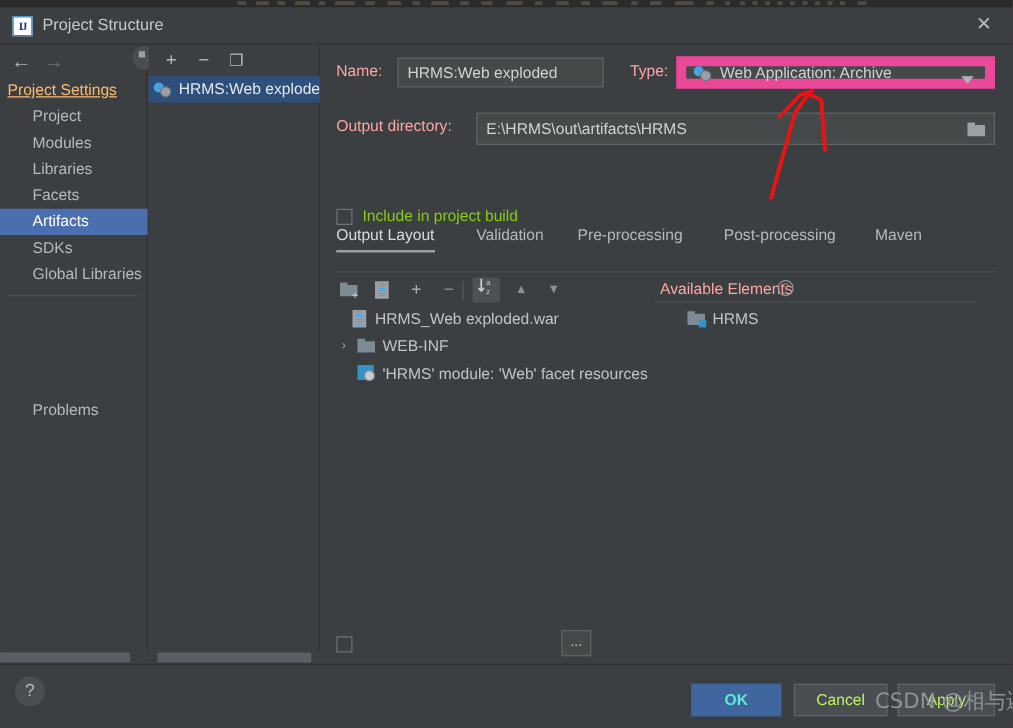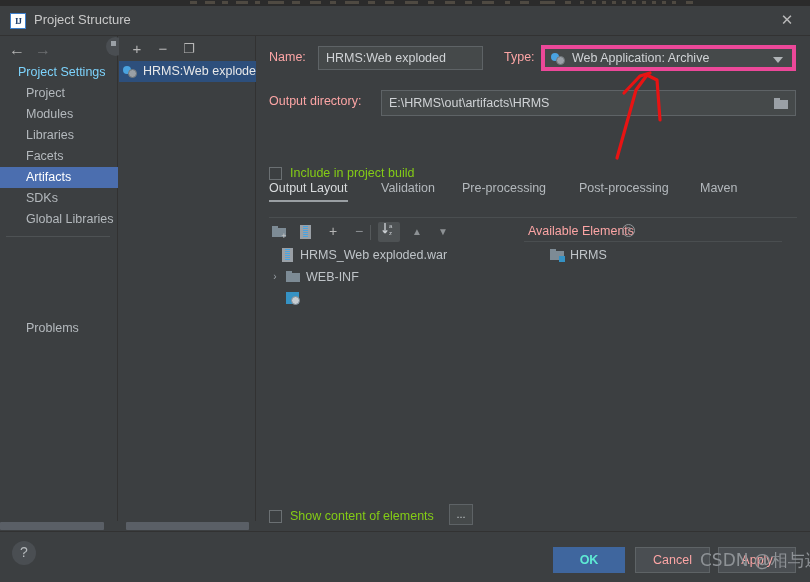--- a/index.html
+++ b/index.html
@@ -71,21 +71,21 @@
   .nav-arrows .back { left: 6px; color: #b4b4b4; cursor: pointer; }
   .nav-arrows .fwd  { left: 32px; color: #6c6f71; }
 
   .nav-list { position: absolute; left: 0; top: 26px; width: 118px; }
   .nav-item {
     height: 21px; line-height: 21px;
     font-size: 12.5px; color: #b4b9bd;
     white-space: nowrap; overflow: hidden;
     cursor: pointer;
   }
-  .nav-item.group { padding-left: 18px; color: #7dd3fc; cursor: default; }
+  .nav-item.group { padding-left: 6px; color: #fdba74; cursor: default; text-decoration: underline; }
   .nav-item.child { padding-left: 26px; }
   .nav-item.selected { background: #4b6eaf; color: #ffffff; }
 
   .nav-sep {
     position: absolute; left: 6px; top: 200px; width: 104px;
     height: 1px; background: #4e5254;
   }
   .problems-row {
     position: absolute; left: 0; top: 282px; width: 118px; height: 21px;
   }
@@ -189,21 +189,21 @@
     background: #45494a; border: 1px solid #5e6366;
     color: #d0d3d6; font-size: 12.5px;
     padding: 0 7px; height: 24px; line-height: 23px;
     white-space: nowrap; overflow: hidden;
   }
   .name-input { position: absolute; left: 62px; top: 10px; width: 165px; }
 
   .type-label { position: absolute; left: 248px; top: 14px; }
   .type-combo {
     position: absolute; left: 285px; top: 9px; width: 255px; height: 26px;
-    background: #45494a; border: 4px solid #ec4899;
+    background: #45494a; border: 8px solid #ec4899;
     display: flex; align-items: center;
     cursor: pointer;
   }
   .type-combo .ic { margin-left: 6px; }
   .type-combo .txt {
     margin-left: 6px; color: #d0d3d6; font-size: 12.5px;
     white-space: nowrap; overflow: hidden;
   }
   .type-combo .caret {
     position: absolute; right: 9px; top: 8px;
@@ -312,21 +312,21 @@
   .help-btn {
     position: absolute; left: 12px; top: 9px;
     width: 24px; height: 24px; border-radius: 50%;
     background: #4a4e52; color: #b6babd;
     font-size: 14px; text-align: center; line-height: 23px;
     cursor: pointer;
   }
   .dlg-btn {
     position: absolute; top: 15px; height: 26px;
     border: 1px solid #5e6366; background: #4a4e52;
-    color: #fca5a5; font-size: 12.5px;
+    color: #bef264; font-size: 12.5px;
     text-align: center; line-height: 24px; cursor: pointer;
   }
   .dlg-btn.primary {
     background: #3f669e; border-color: #3f669e; color: #5eead4; font-weight: bold;
   }
   .btn-ok { left: 553px; width: 72px; }
   .btn-cancel { left: 635px; width: 75px; }
   .btn-apply { left: 718px; width: 78px; }
 
   
@@ -507,37 +507,37 @@
           <span class="tab"></span>
             <span class="bod"></span>
         </span>
         <span class="tt" style="left:42px;">WEB-INF</span>
       </div>
       <div class="tnode">
         <span class="ti ico ico-facet" style="left:22px;top:4px;">
           <span class="sq"></span>
             <span class="gl"></span>
         </span>
+        <span class="tt" style="left:42px;">'HRMS' module: 'Web' facet resources</span>
       </div>
     </div>
 
     <div class="tree-right">
       <div class="tnode">
         <span class="ti ico ico-folder mod" style="left:22px;top:5px;">
           <span class="tab"></span>
             <span class="bod"></span>
             <span class="dot"></span>
         </span>
         <span class="tt" style="left:42px;">HRMS</span>
       </div>
     </div>
 
     <div class="chk-row chk-show">
       <span class="chk-box"></span>
-      <span class="chk-txt">Show content of elements</span>
     </div>
     <div class="dots-btn">...</div>
   </div>
 
   <div class="hscroll-track" style="left:0;top:521px;width:118px;">
     <div class="hscroll-thumb" style="left:0;width:104px;"></div>
   </div>
   <div class="hscroll-track" style="left:120px;top:521px;width:136px;">
     <div class="hscroll-thumb" style="left:6px;width:123px;"></div>
   </div>

